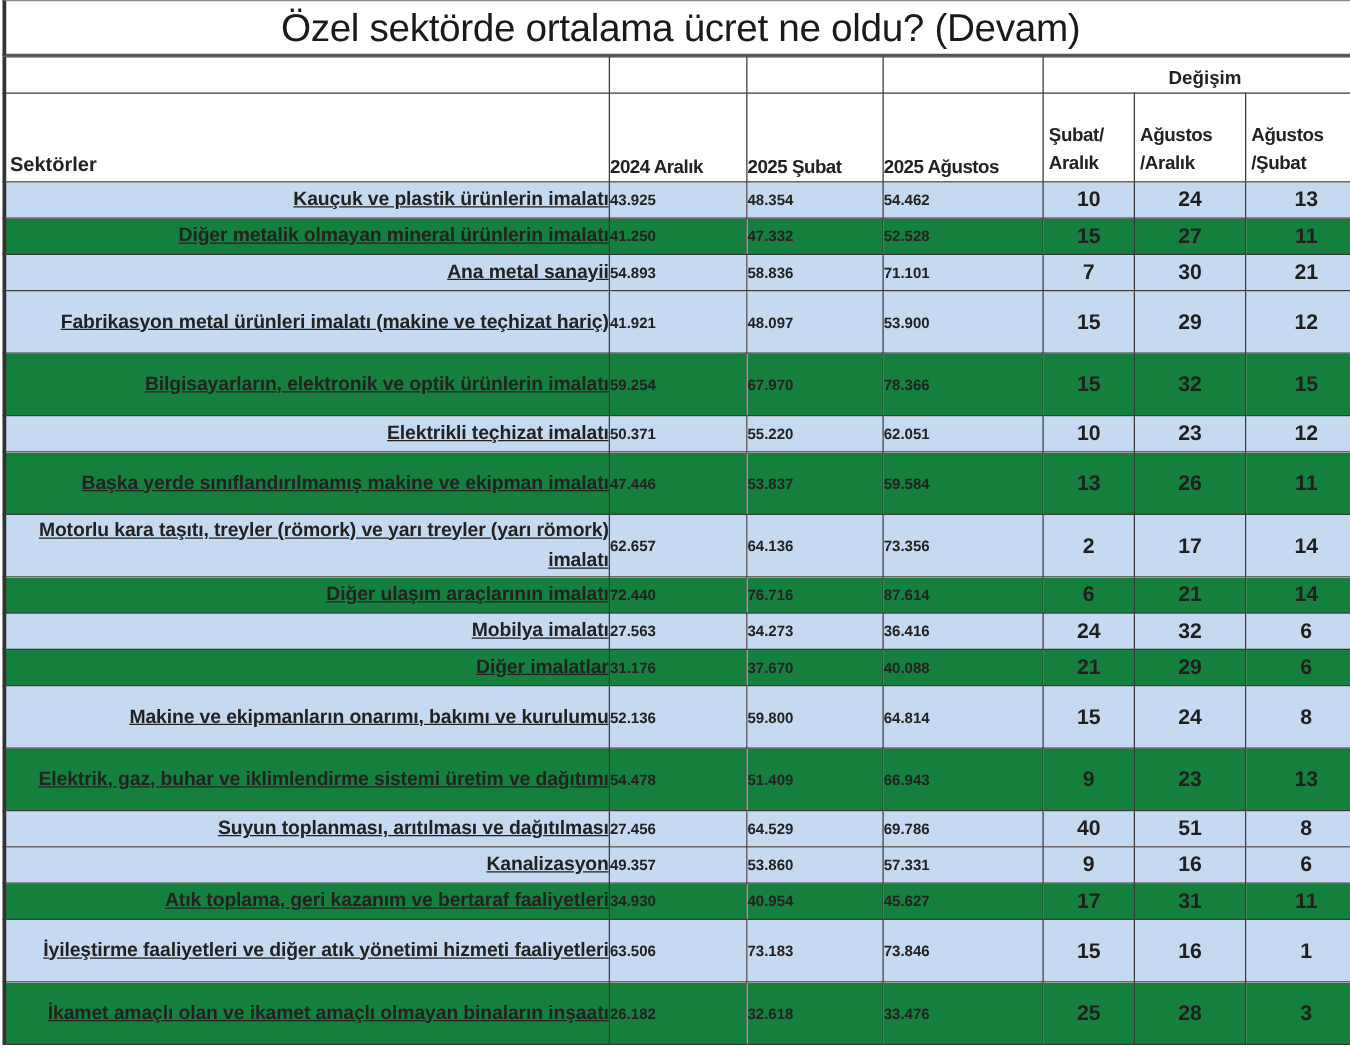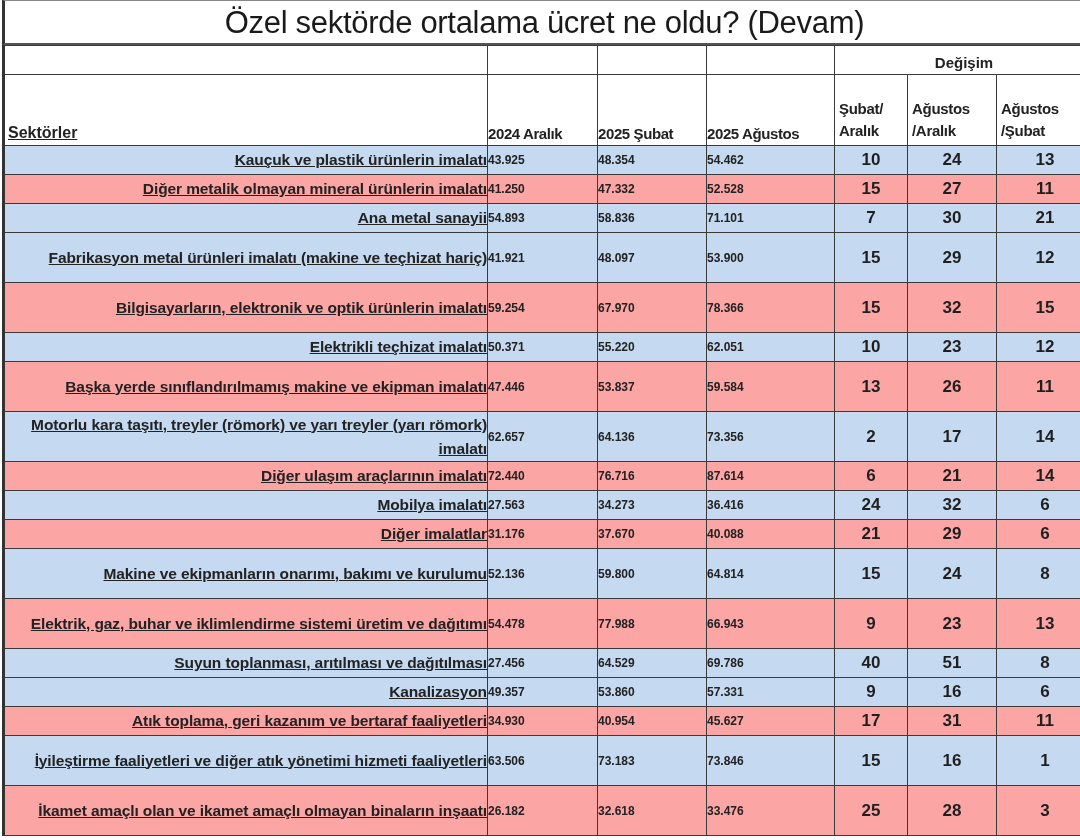--- a/index.html
+++ b/index.html
@@ -15,29 +15,29 @@
   table {
     position: absolute; left: 2px; top: 45px;
     border-collapse: collapse; table-layout: fixed; width: 1090px;
     border-left: 3px solid #333;
   }
   td, th { border: 1.5px solid #3a3a3a; padding: 0; box-sizing: border-box; overflow: hidden; }
   th { font-family: "Liberation Sans", sans-serif; font-weight: bold; color: #222; font-size: 15px; }
   .h-top td { height: 29px; }
   .h-top .degisim { text-align: center; vertical-align: bottom; font-family: "Liberation Sans", sans-serif; font-weight: bold; font-size: 15px; color: #222; padding-bottom: 3px; }
   .h-main th { height: 71px; vertical-align: bottom; padding-bottom: 3px; white-space: nowrap; }
-  .h-main .sektor-h { text-align: left; padding-left: 3px; font-size: 16px; text-decoration: underline; }
+  .h-main .sektor-h { text-align: left; padding-left: 3px; font-size: 16px; }
   .h-main .col-h { text-align: left; font-size: 15px; letter-spacing: -0.4px; }
   .h-main .chg-h { text-align: left; padding-left: 4px; font-size: 15px; line-height: 22px; letter-spacing: -0.3px; }
   .row td { font-family: "Liberation Sans", sans-serif; font-weight: bold; color: #222; }
   .row .name { text-align: right; padding-left: 4px; font-size: 15.5px; line-height: 24px; letter-spacing: -0.1px; text-decoration: underline; }
   .row .num { text-align: left; font-size: 12px; }
   .row .chg { text-align: center; font-size: 17px; color: #1f1f1f; }
   .row.blue td { background: #c5d9f1; }
-  .row.white td { background: #fca5a5; }
+  .row.white td { background: #15803d; }
   .r1 td { height: 29px; }
   .r2 td { height: 50px; }
 </style>
 </head>
 <body>
 
 <div class="sheet">
   <div class="title">Özel sektörde ortalama ücret ne oldu? (Devam)</div>
 
   <table>
@@ -173,21 +173,21 @@
           <td class="num">52.136</td>
           <td class="num">59.800</td>
           <td class="num">64.814</td>
           <td class="chg">15</td>
           <td class="chg">24</td>
           <td class="chg">8</td>
         </tr>
         <tr class="row white r2">
           <td class="name">Elektrik, gaz, buhar ve iklimlendirme sistemi üretim ve dağıtımı</td>
           <td class="num">54.478</td>
-          <td class="num">77.988</td>
+          <td class="num">51.409</td>
           <td class="num">66.943</td>
           <td class="chg">9</td>
           <td class="chg">23</td>
           <td class="chg">13</td>
         </tr>
         <tr class="row blue r1">
           <td class="name">Suyun toplanması, arıtılması ve dağıtılması</td>
           <td class="num">27.456</td>
           <td class="num">64.529</td>
           <td class="num">69.786</td>

